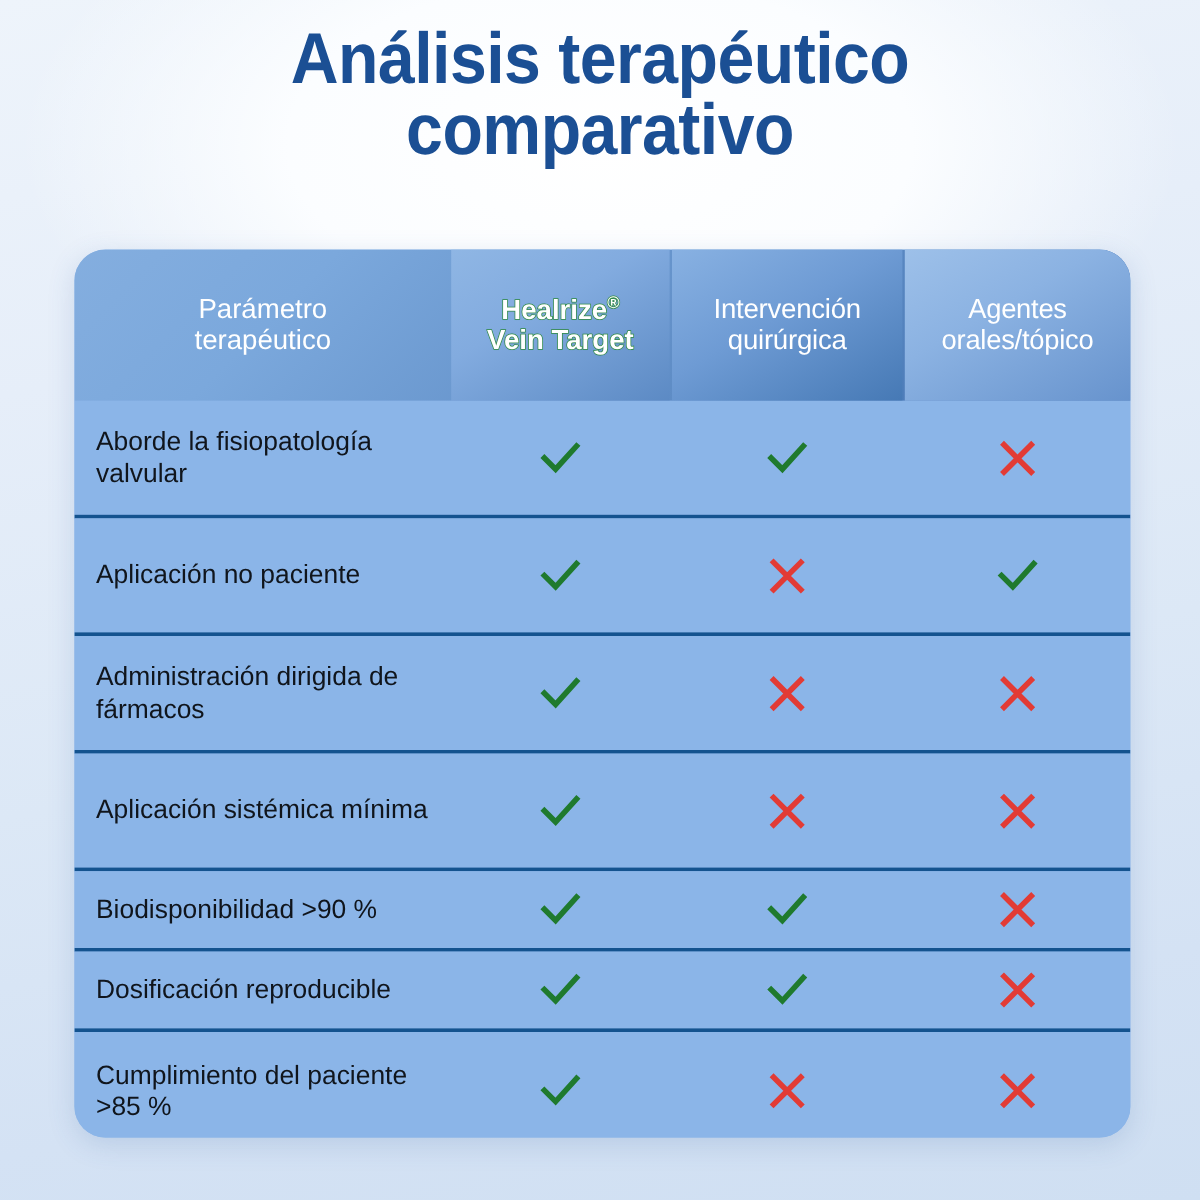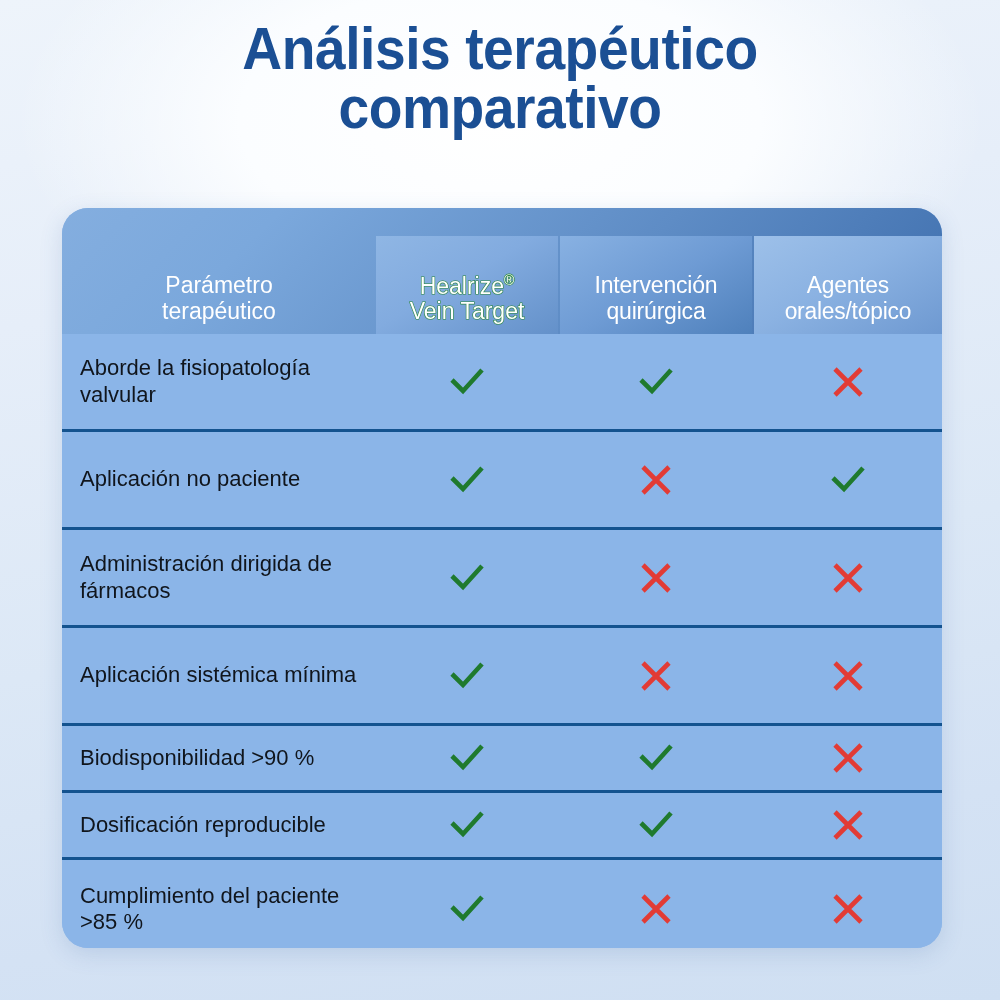--- a/index.html
+++ b/index.html
@@ -39,31 +39,30 @@
     position:relative;height:126px;
     background:linear-gradient(135deg,#84aedf 0%,#7ba8dc 22%,#5e8cc5 62%,#3f6fae 100%);
   }
   .th{
     position:absolute;top:0;height:126px;
     display:flex;align-items:center;justify-content:center;
     color:#ffffff;
     font-size:23px;line-height:1.12;
     text-align:center;
     box-sizing:border-box;
-    margin-top:28px;
   }
   .th-1{left:0;width:314px;}
   .th-2{left:314px;width:182px;background:linear-gradient(150deg,#8fb6e4 0%,#82abdf 40%,#5c8ac4 100%);}
   .th-3{left:498px;width:192px;background:linear-gradient(150deg,#88b1e2 0%,#6e9bd4 45%,#4679b5 100%);text-align:center;}
   .th-4{left:692px;width:188px;background:linear-gradient(150deg,#9dc0e9 0%,#8bb2e2 40%,#6793cd 100%);}
   .th-2 .th-txt{
     color:#ffffff;
     -webkit-text-stroke:1.2px #2f8a44;
     paint-order:stroke fill;
-    font-weight:normal;
+    font-weight:bold;
     text-shadow:0 0 1px rgba(47,138,68,0.6);
   }
   .th-3 .th-txt, .th-4 .th-txt{letter-spacing:-0.2px;}
   .th-4 .th-txt{transform:scaleX(0.99);}
   .sup{font-size:14px;vertical-align:super;}
 
   .tbody{position:relative;height:614px;}
   .row{
     position:relative;
     background:#8bb5e8;

